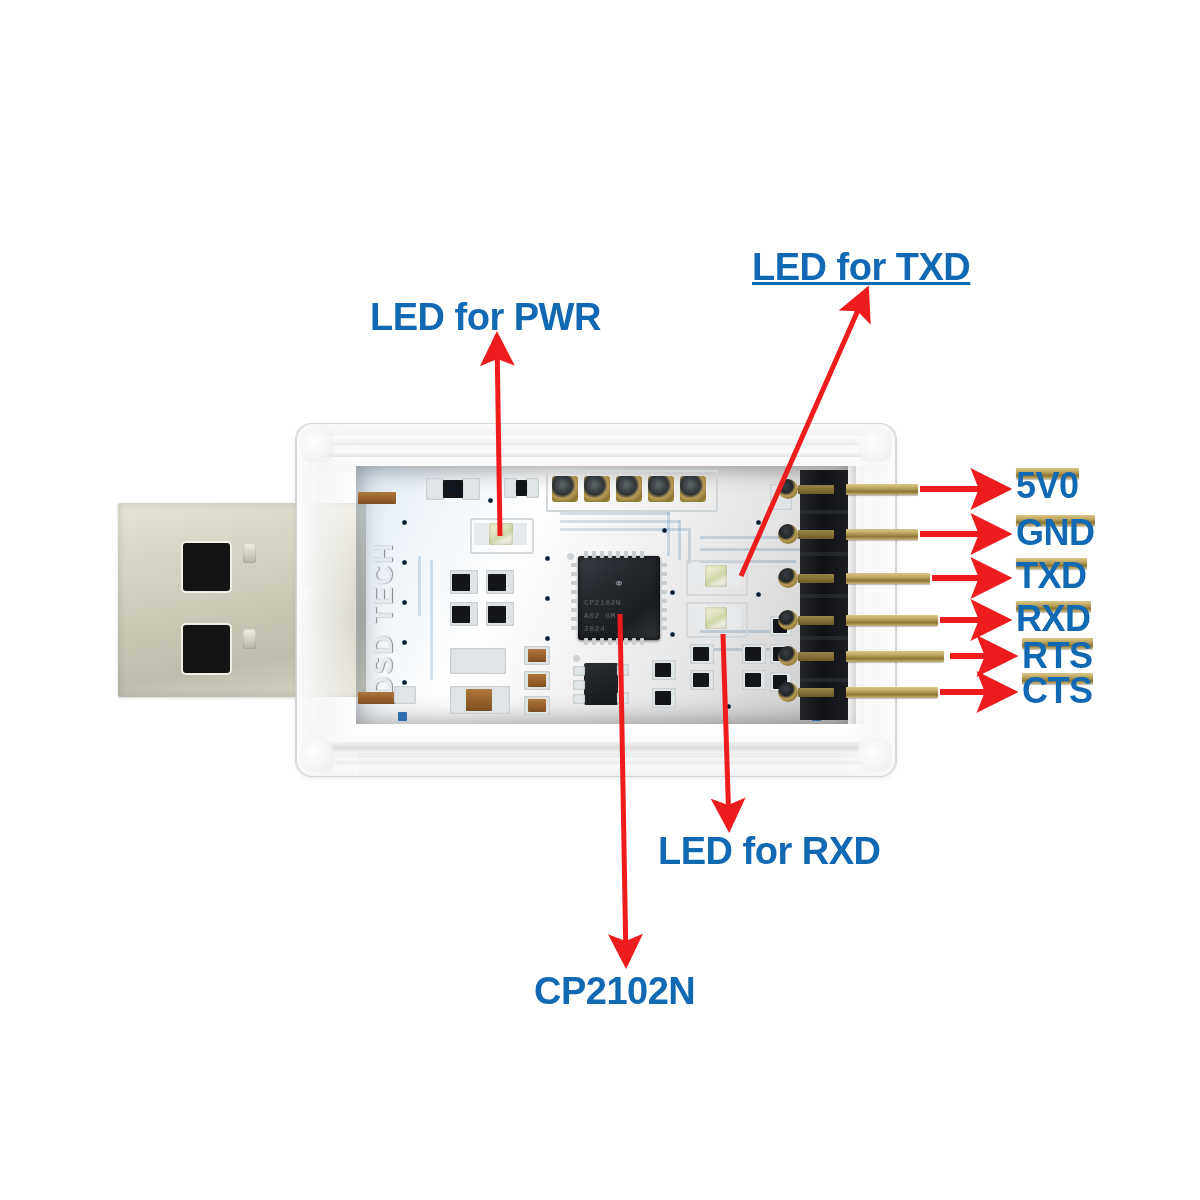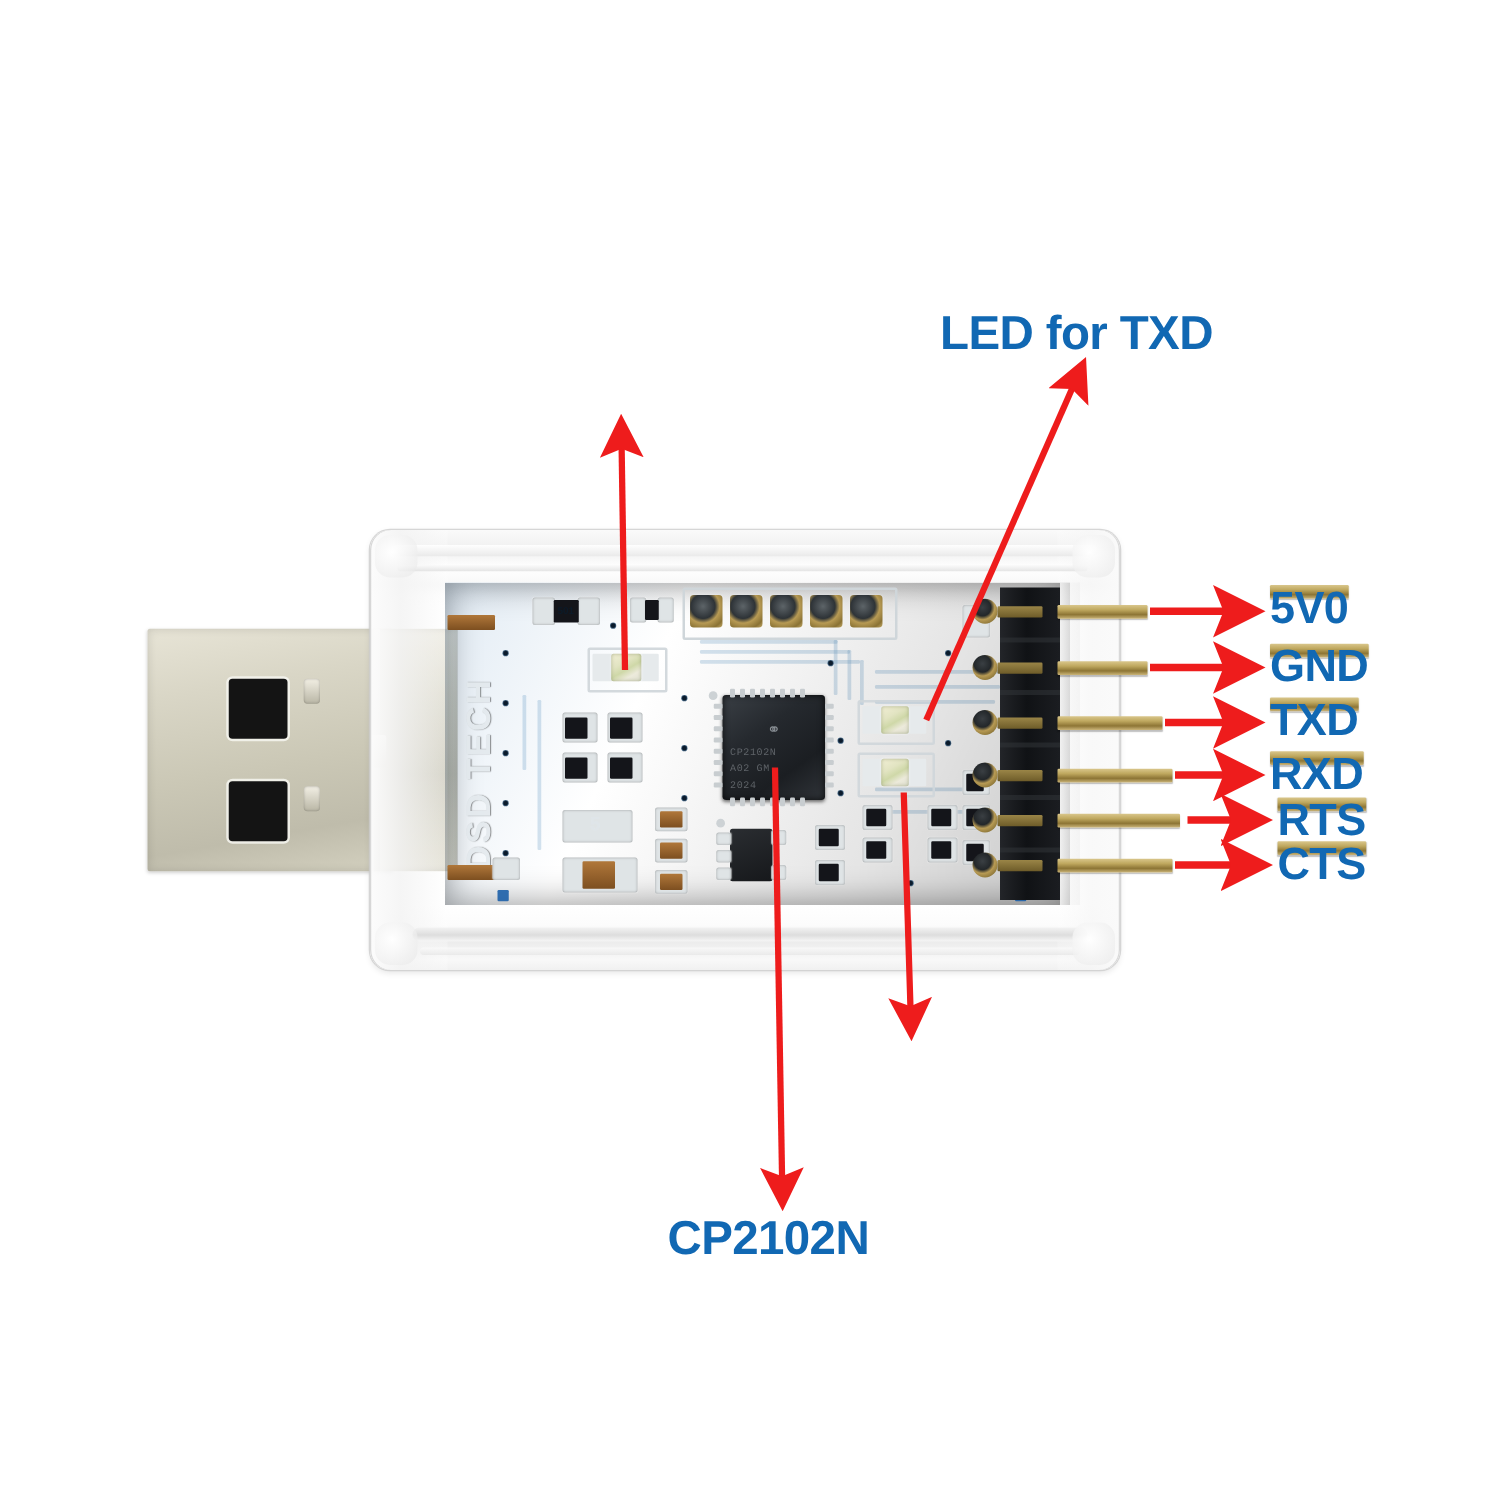--- a/index.html
+++ b/index.html
@@ -415,21 +415,23 @@
     <g stroke="#ee1c1c" stroke-width="6" fill="none" marker-end="url(#ah)">
       <line x1="920" y1="489" x2="1004" y2="489"></line>
       <line x1="920" y1="534" x2="1004" y2="534"></line>
       <line x1="932" y1="578" x2="1004" y2="578"></line>
       <line x1="940" y1="620" x2="1004" y2="620"></line>
       <line x1="950" y1="656" x2="1010" y2="656"></line>
       <line x1="940" y1="692" x2="1010" y2="692"></line>
     </g>
   </svg>
 
-  <div class="anno big" style="left:752px;top:248px;">LED for TXD</div>
+  <div class="anno big" style="left:370px;top:298px;">LED for PWR</div>
+  <div class="anno big" style="left:752px;top:248px;text-decoration:underline;">LED for TXD</div>
+  <div class="anno big" style="left:658px;top:832px;">LED for RXD</div>
   <div class="anno big" style="left:534px;top:972px;">CP2102N</div>
 
   <div class="anno pin" style="left:1016px;top:468px;">5V0</div>
   <div class="anno pin" style="left:1016px;top:515px;">GND</div>
   <div class="anno pin" style="left:1016px;top:558px;">TXD</div>
   <div class="anno pin" style="left:1016px;top:601px;">RXD</div>
   <div class="anno pin" style="left:1022px;top:638px;">RTS</div>
   <div class="anno pin" style="left:1022px;top:673px;">CTS</div>
 
 </div>

